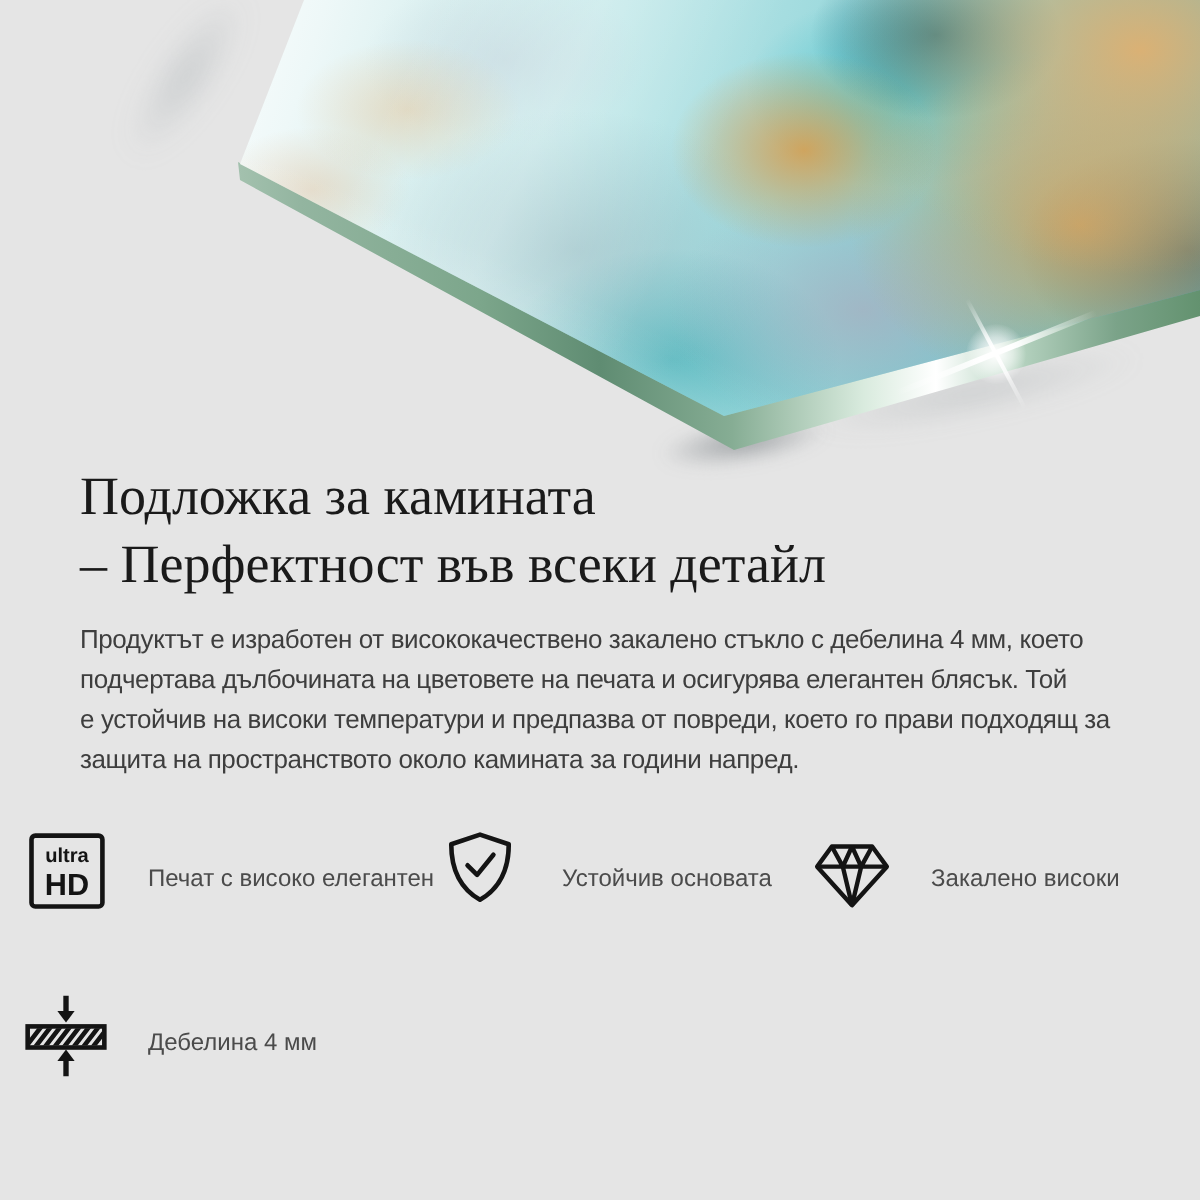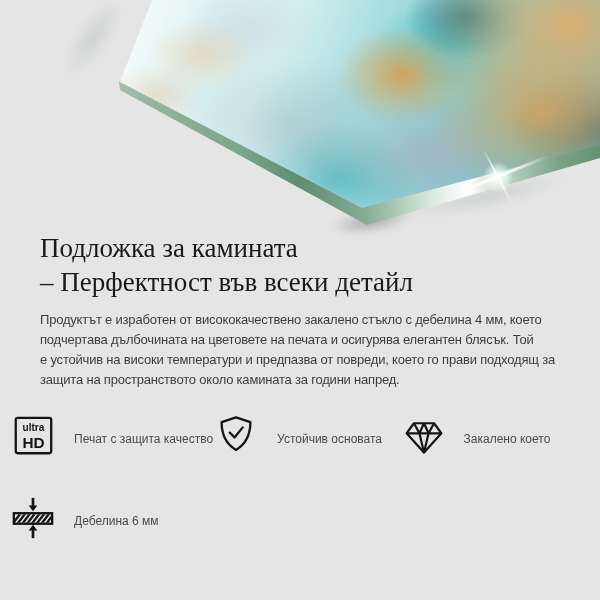--- a/index.html
+++ b/index.html
@@ -132,41 +132,41 @@
 
 
     <div class="feature">
       <div class="icon-box">
         <svg width="46" height="46" viewBox="0 0 48 48">
           <rect class="icon-stroke" x="6" y="5" width="37" height="37" rx="2" stroke-width="2.6"></rect>
           <text x="24.5" y="19" text-anchor="middle" font-family="Liberation Sans, sans-serif" font-size="10.5" font-weight="bold" fill="#141414">ultra</text>
           <text x="24.5" y="36" text-anchor="middle" font-family="Liberation Sans, sans-serif" font-size="16" font-weight="bold" fill="#141414">HD</text>
         </svg>
       </div>
-      <div class="label">Печат с защита качество</div>
+      <div class="label">Печат с високо елегантен</div>
     </div>
 
     <div class="feature">
       <div class="icon-box">
         <svg width="46" height="46" viewBox="0 0 48 48">
           <path class="icon-stroke" stroke-linejoin="round" d="M24 4.5 L39 9.5 C39 23 34.5 32.5 24 38.5 C13.5 32.5 9 23 9 9.5 Z"></path>
           <path class="icon-stroke" stroke-linecap="round" stroke-linejoin="round" stroke-width="2.6" d="M17.5 20.5 L22.5 25.5 L31 15"></path>
         </svg>
       </div>
       <div class="label">Устойчив основата</div>
     </div>
 
     <div class="feature">
       <div class="icon-box">
         <svg width="44" height="44" viewBox="0 0 48 48">
           <path class="icon-stroke" stroke-linejoin="round" stroke-width="2.2" d="M13 9 H35 L43 20 L24 41 L5 20 Z"></path>
           <path class="icon-stroke" stroke-linejoin="round" stroke-width="1.9" d="M5 20 H43 M13 9 L19 20 M35 9 L29 20 M24 9 L19 20 M24 9 L29 20 M19 20 L24 41 M29 20 L24 41"></path>
         </svg>
       </div>
-      <div class="label">Закалено което</div>
+      <div class="label">Закалено високи</div>
     </div>
 
 
     <div class="feature">
       <div class="icon-box">
         <svg width="46" height="46" viewBox="0 0 48 48">
           <defs>
             <clipPath id="barclip">
                 <rect x="5" y="20" width="38" height="9"></rect>
               </clipPath>
@@ -174,17 +174,17 @@
           <rect class="icon-stroke" x="4" y="19" width="40" height="11" stroke-width="2.2"></rect>
           <g clip-path="url(#barclip)" stroke="#141414" stroke-width="2.4">
             <path d="M2 31 L12 18 M7 31 L17 18 M12 31 L22 18 M17 31 L27 18 M22 31 L32 18 M27 31 L37 18 M32 31 L42 18 M37 31 L47 18"></path>
           </g>
           <line x1="24" y1="3" x2="24" y2="12" stroke="#141414" stroke-width="2.8"></line>
           <polygon points="19.5,11 28.5,11 24,17" fill="#141414"></polygon>
           <line x1="24" y1="45" x2="24" y2="36" stroke="#141414" stroke-width="2.8"></line>
           <polygon points="19.5,37 28.5,37 24,31" fill="#141414"></polygon>
         </svg>
       </div>
-      <div class="label">Дебелина 6 мм</div>
+      <div class="label">Дебелина 4 мм</div>
     </div>
 
   </div>
 </div>
 
 </body></html>

